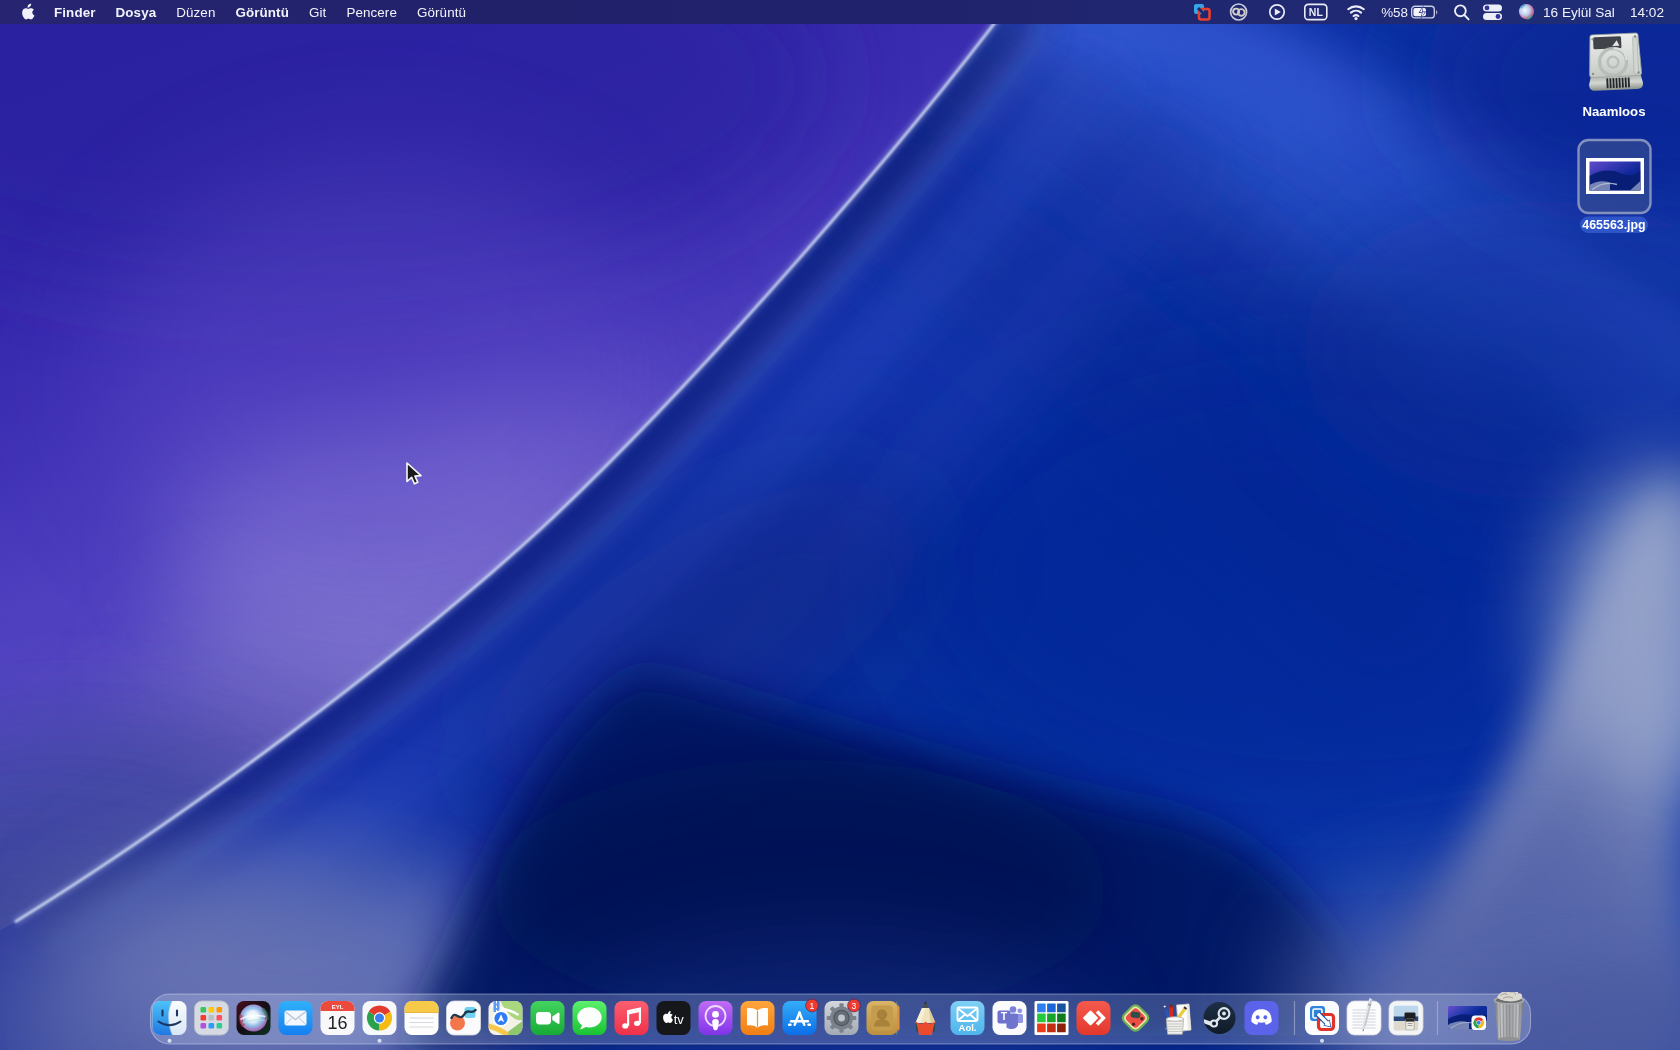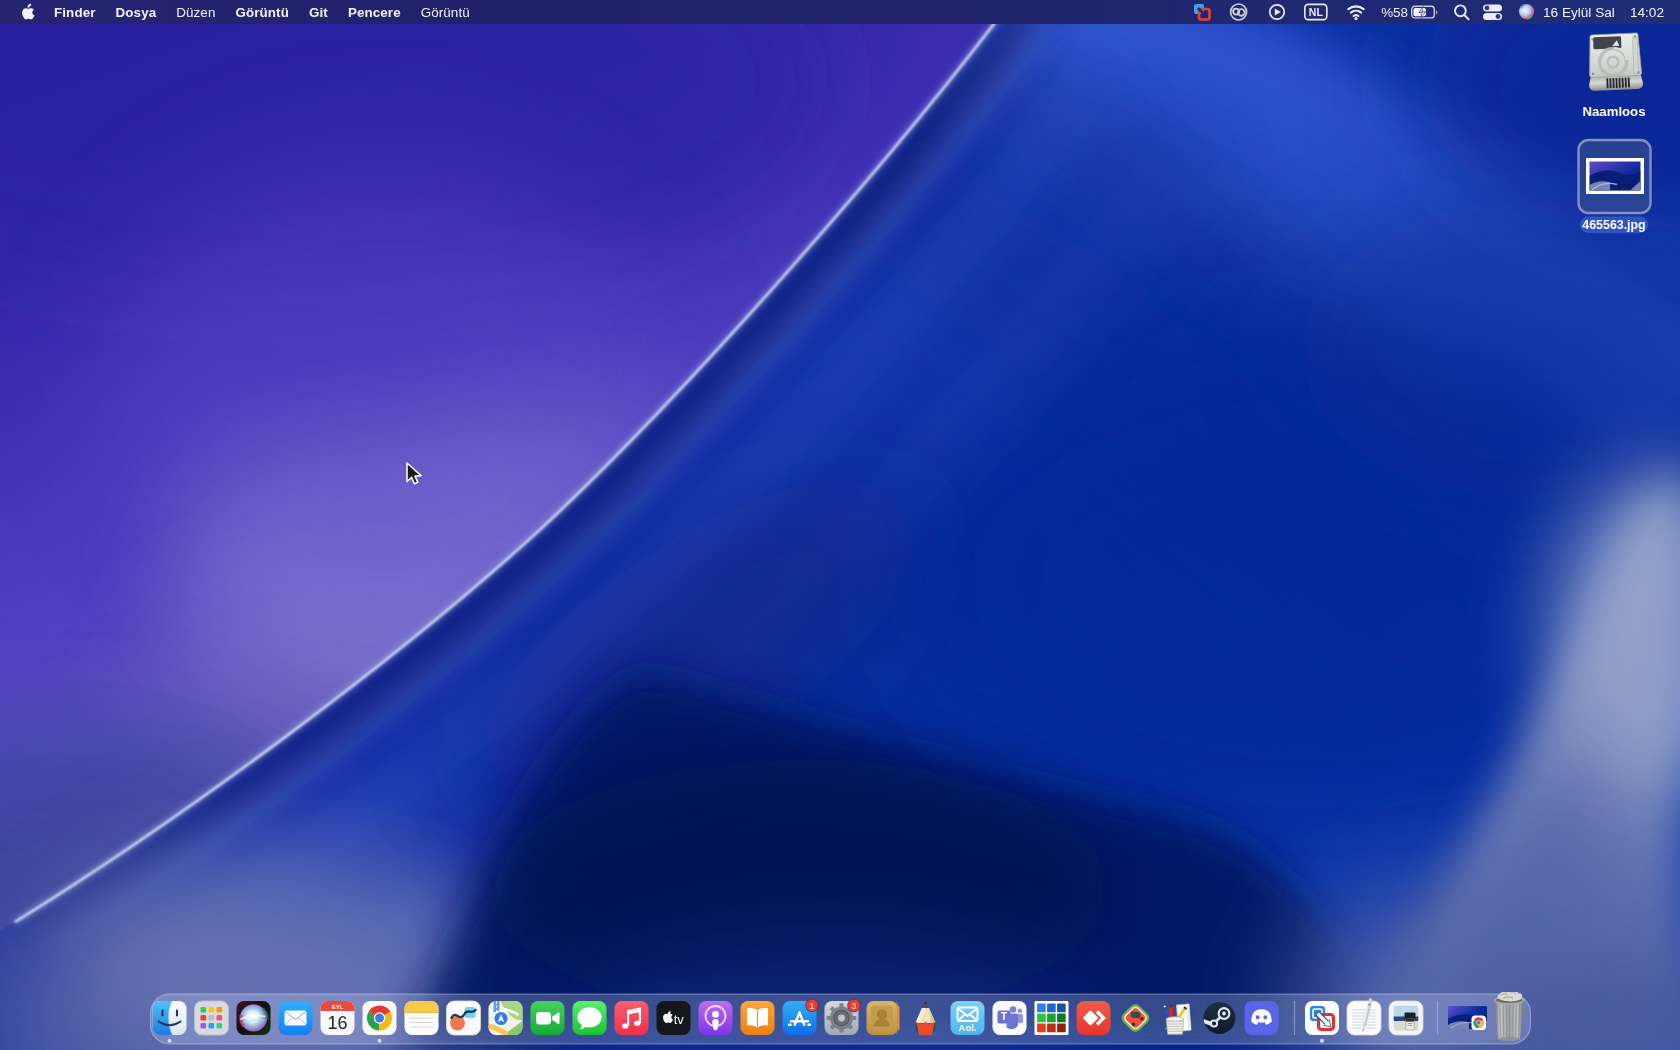--- a/index.html
+++ b/index.html
@@ -123,22 +123,22 @@
   <div id="mbleft">
     <div style="padding:0 9px 0 20px">
           <svg width="15" height="18" viewBox="0 0 24 28" style="display:block">
 <path fill="#f2f3fa" d="M16.4,4.9c1-1.2,1.7-2.9,1.5-4.6c-1.5,0.1-3.2,1-4.3,2.2c-0.9,1.1-1.8,2.8-1.5,4.5 C13.7,7.2,15.4,6.2,16.4,4.9z M19.6,14.9c0-3,2.5-4.5,2.6-4.6c-1.4-2.1-3.6-2.3-4.4-2.4c-1.9-0.2-3.6,1.1-4.6,1.1 c-0.9,0-2.4-1.1-3.9-1c-2,0-3.9,1.2-4.9,3c-2.1,3.6-0.5,9,1.5,11.9c1,1.4,2.2,3,3.8,3c1.5-0.1,2.1-1,4-1c1.8,0,2.4,1,4,0.9 c1.7,0,2.7-1.5,3.7-2.9c1.2-1.7,1.6-3.3,1.7-3.4C23,19.5,19.7,18.2,19.6,14.9z"></path>
 </svg>
         </div>
     <span style="font-weight:700;padding:0 10px">Finder</span>
         <span style="font-weight:700;padding:0 10px">Dosya</span>
         <span style="font-weight:400;padding:0 10px">Düzen</span>
         <span style="font-weight:700;padding:0 10px">Görüntü</span>
-        <span style="font-weight:700;padding:0 10px">Git</span>
-        <span style="font-weight:700;padding:0 10px">Pencere</span>
+        <span style="font-weight:400;padding:0 10px">Git</span>
+        <span style="font-weight:400;padding:0 10px">Pencere</span>
         <span style="font-weight:400;padding:0 10px">Görüntü</span>
   </div>
 
 <svg width="500" height="24" viewBox="0 0 500 24" style="position:absolute;right:0;top:0">
 
  <g transform="translate(14,4)">
    <rect x="0" y="0" width="10" height="10" rx="2" fill="#37a5e8"></rect>
    <rect x="5" y="5" width="10.5" height="10.5" rx="2" fill="none" stroke="#e8402e" stroke-width="2.6"></rect>
    <path d="M4,4 L10.5,10.5" stroke="#1a2a6e" stroke-width="3"></path>
  </g>

